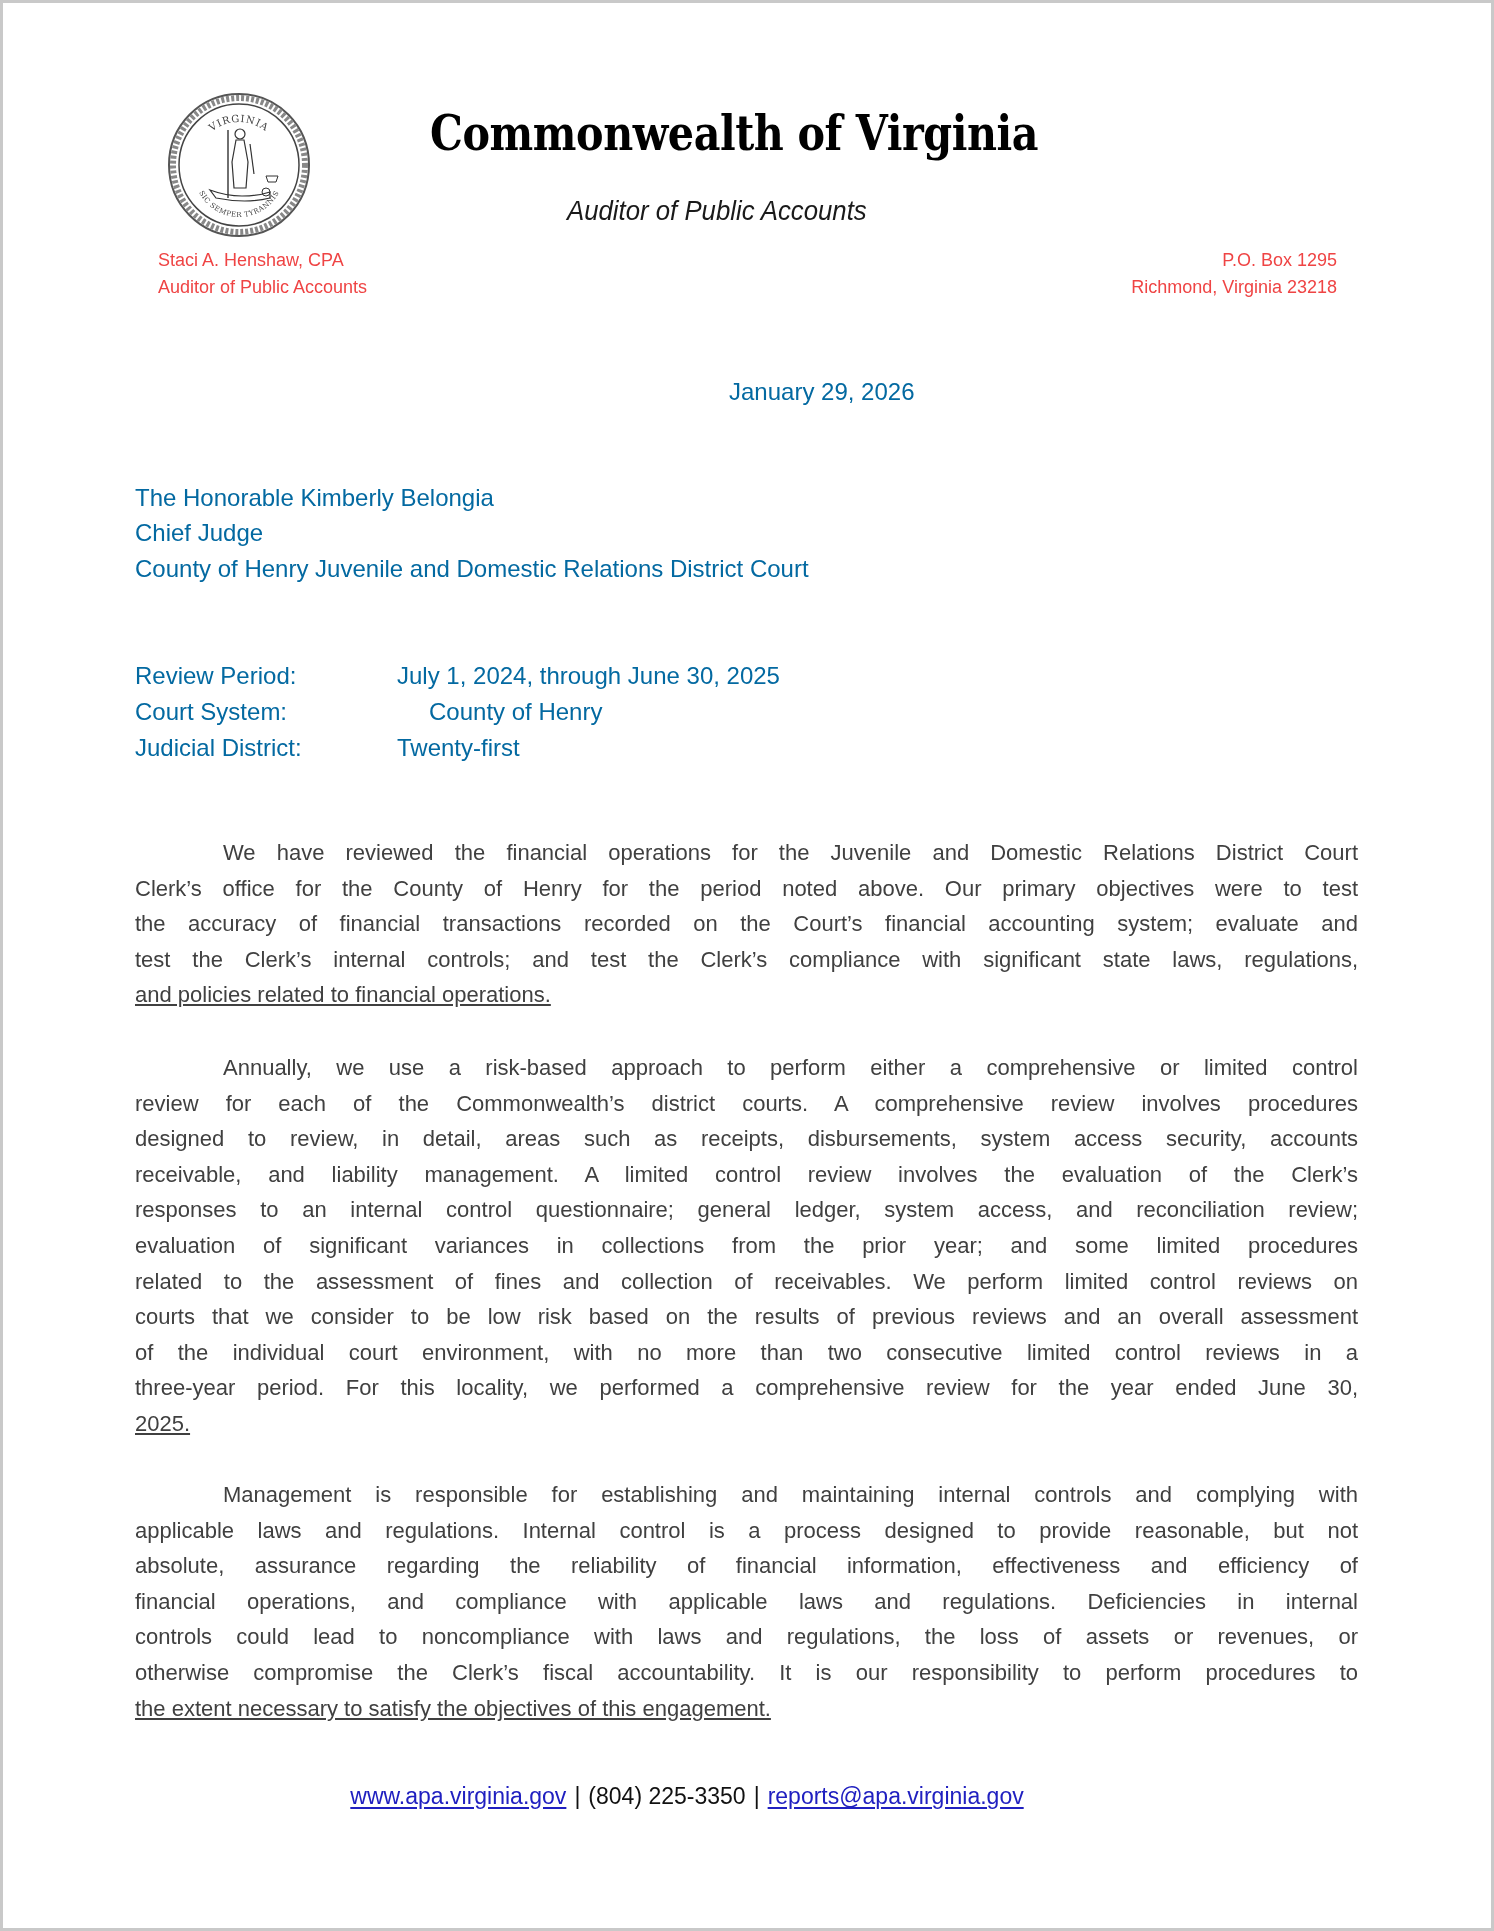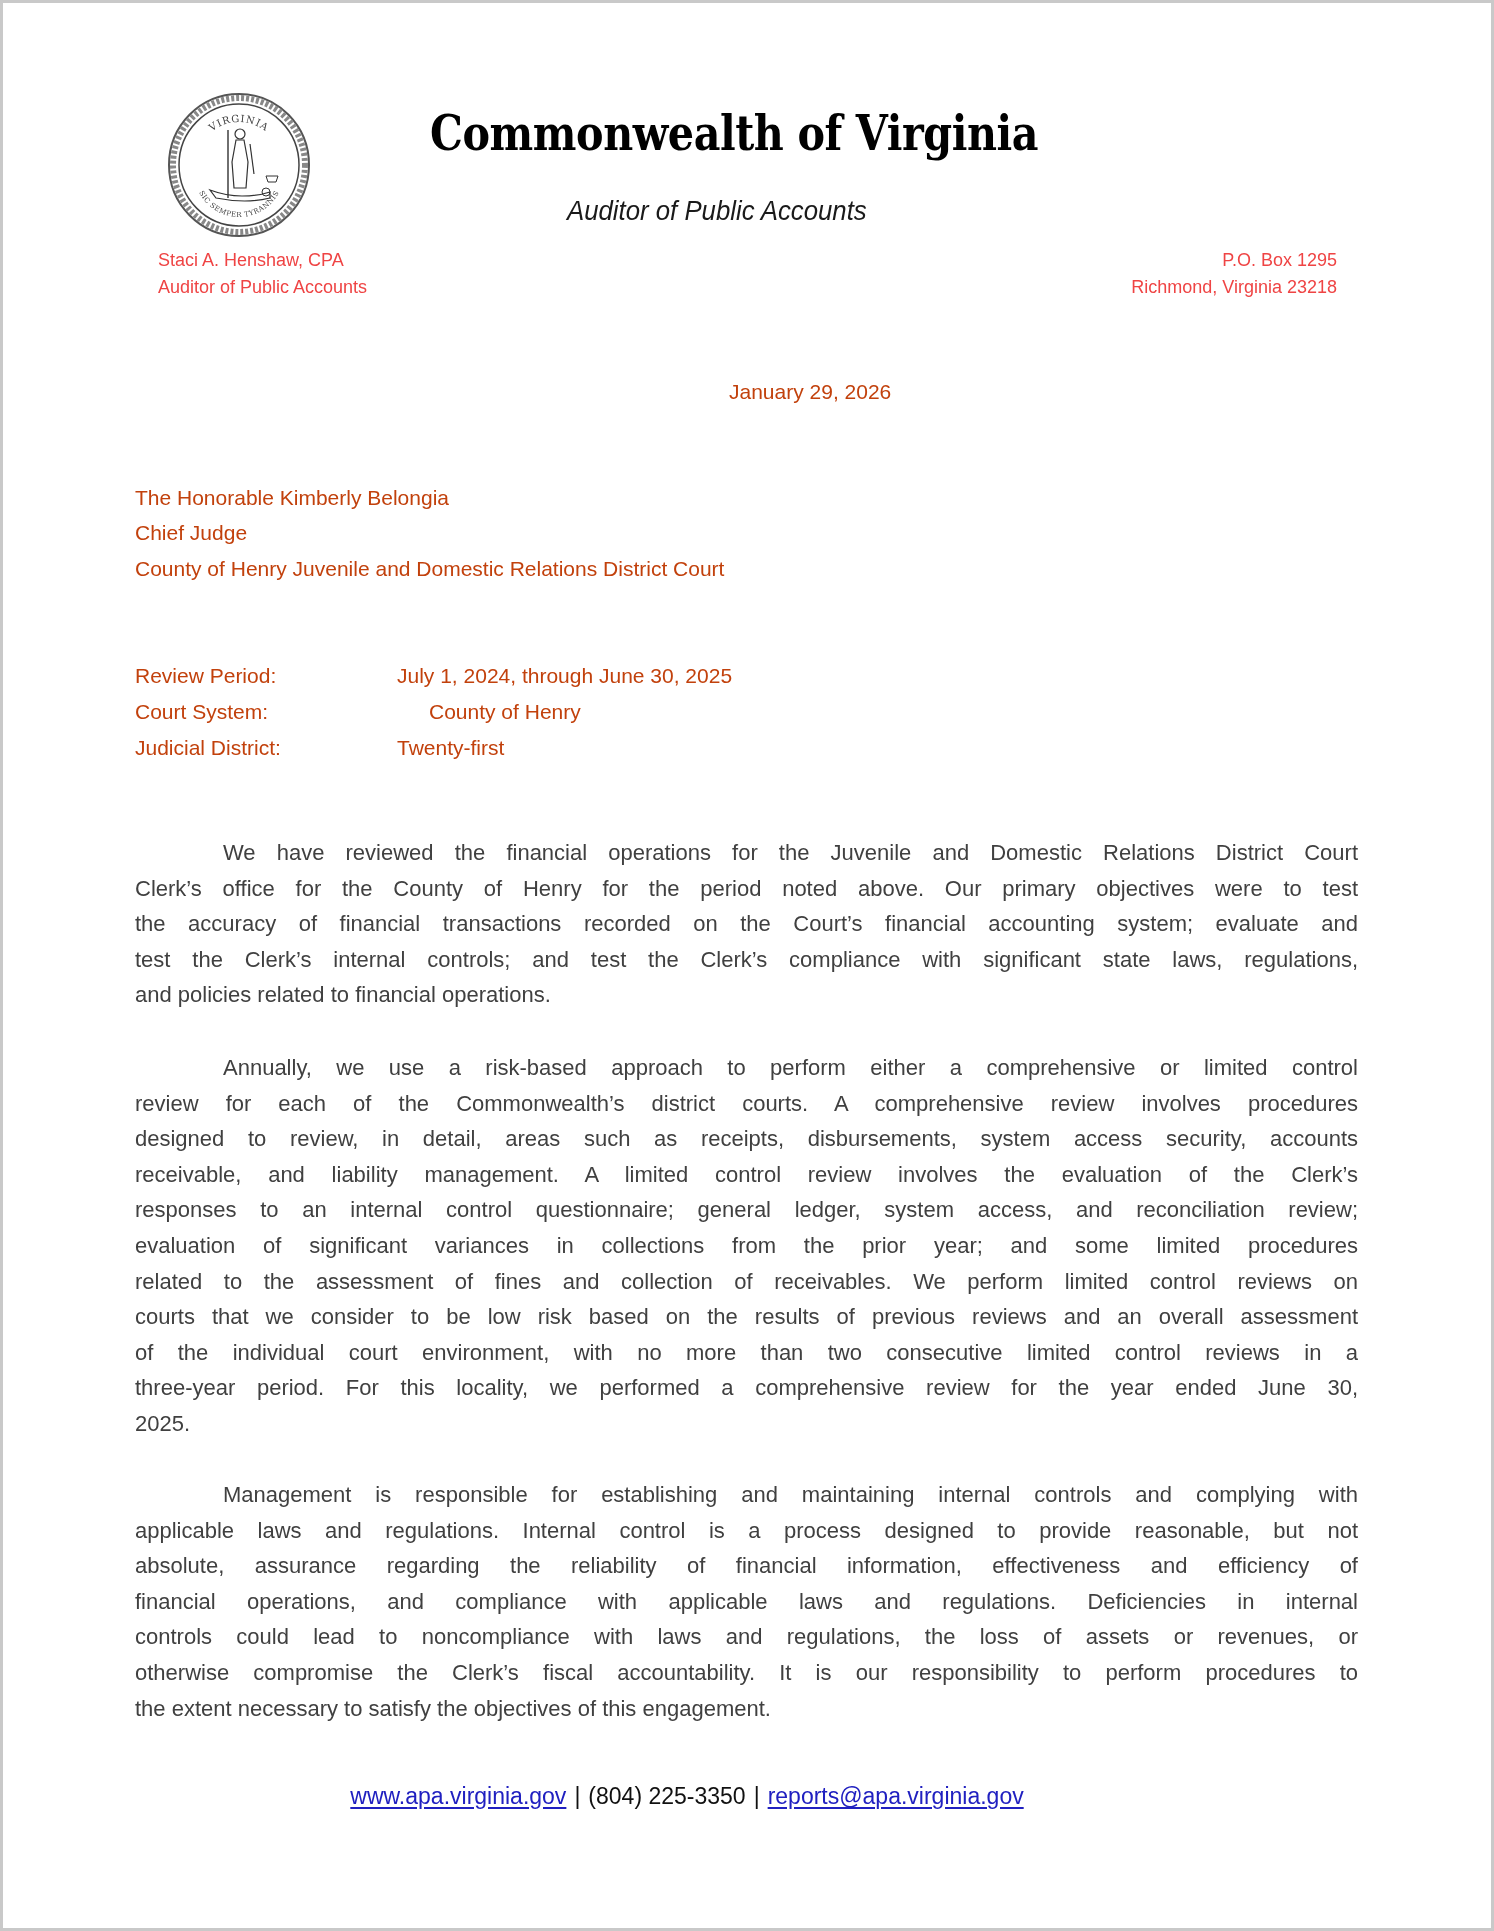--- a/index.html
+++ b/index.html
@@ -59,23 +59,23 @@
       line-height: 26px;
       color: #ef4444;
       white-space: nowrap;
     }
     .hdr-left { left: 158px; }
     .hdr-right { right: 157px; text-align: center; }
 
     
     .txt {
       position: absolute;
-      font-size: 21px;
+      font-size: 24px;
       line-height: 30px;
-      color: #c2410c;
+      color: #0369a1;
       white-space: nowrap;
     }
     .info-label { left: 135px; }
     .info-value { left: 397px; }
 
     .para {
       position: absolute;
       left: 135px;
       width: 1223px;
       font-size: 22px;
@@ -84,21 +84,21 @@
     .para .line {
       display: block;
       height: 35.6px;
       line-height: 35.6px;
       text-align: justify;
       text-align-last: justify;
       white-space: normal;
       overflow: visible;
     }
     .para .line.first { text-indent: 88px; }
-    .para .line.last { text-align: right; text-align-last: left; }
+    .para .line.last { text-align: right; text-align-last: left; text-decoration: underline; }
 
     
     .footer {
       position: absolute;
       left: 0; width: 1374px;
       top: 1781px;
       text-align: center;
       font-size: 23px;
       line-height: 30px;
       color: #111;

